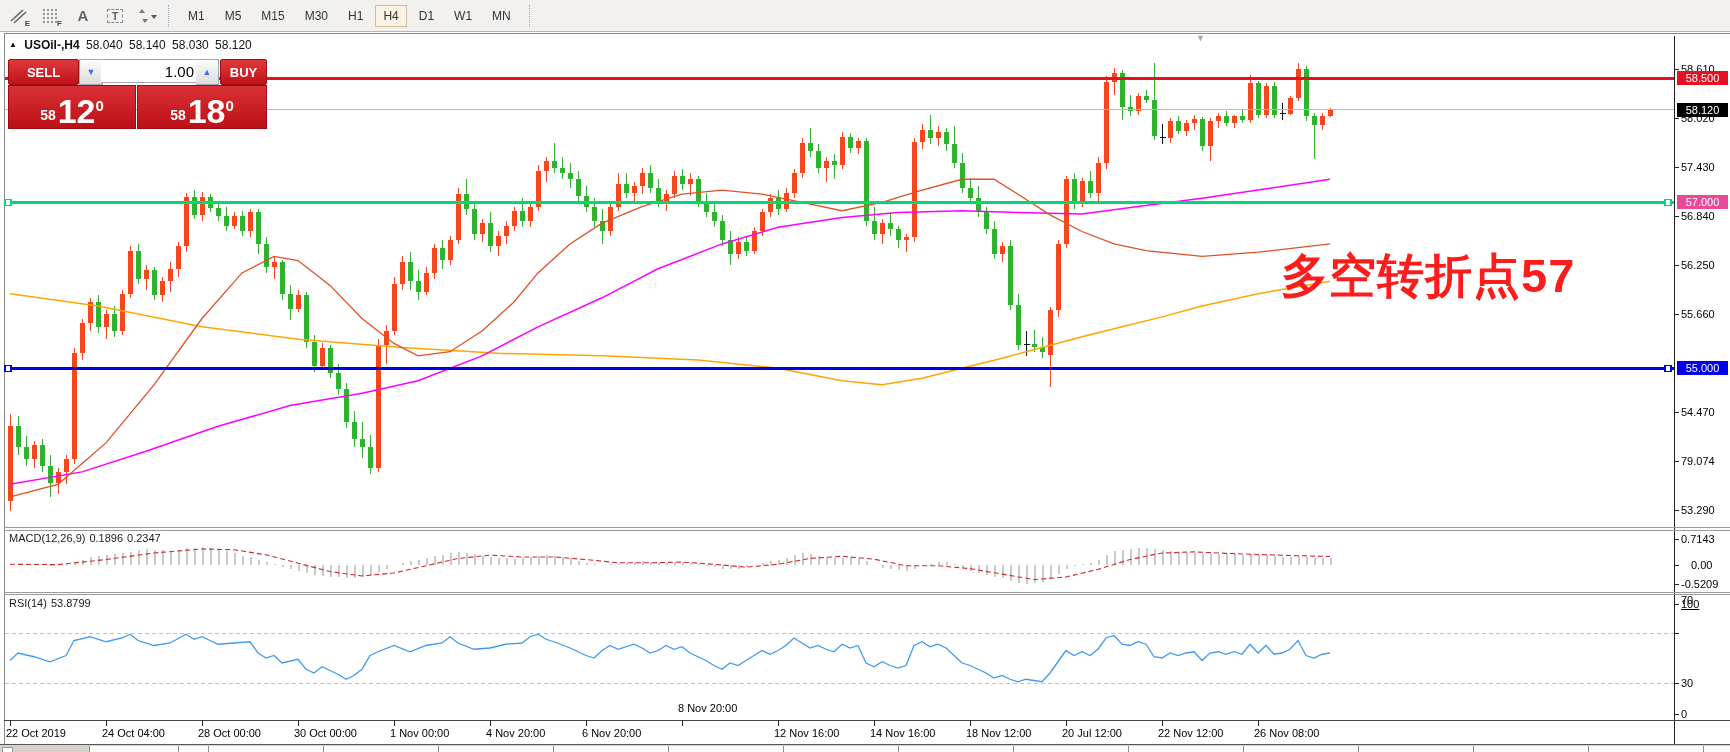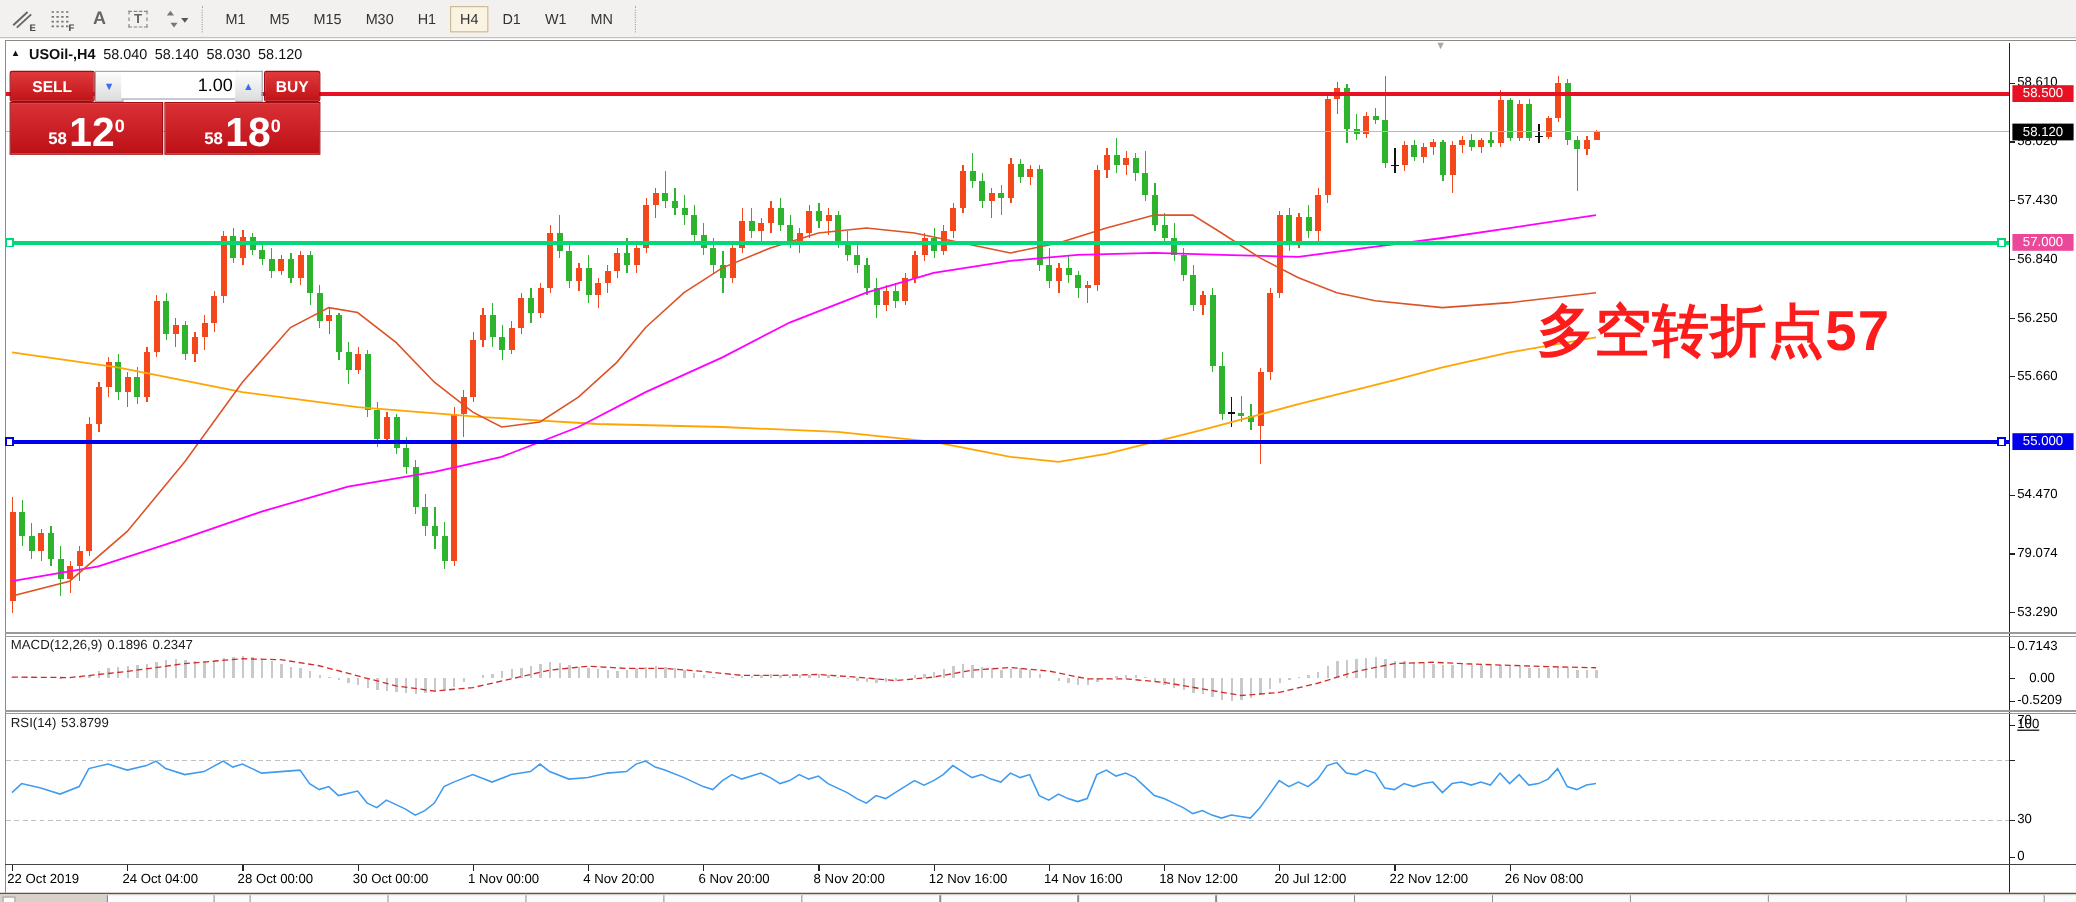--- a/index.html
+++ b/index.html
@@ -700,21 +700,21 @@
         <div class="pt" style="left: 1681px; top: 562px;">70</div>
         <div class="pt" style="left: 1681px; top: 645px;">30</div>
         <div class="pt" style="left: 1681px; top: 676px;">0</div>
         <div class="pt" style="left: 6px; top: 695px;">22 Oct 2019</div>
         <div class="pt" style="left: 102px; top: 695px;">24 Oct 04:00</div>
         <div class="pt" style="left: 198px; top: 695px;">28 Oct 00:00</div>
         <div class="pt" style="left: 294px; top: 695px;">30 Oct 00:00</div>
         <div class="pt" style="left: 390px; top: 695px;">1 Nov 00:00</div>
         <div class="pt" style="left: 486px; top: 695px;">4 Nov 20:00</div>
         <div class="pt" style="left: 582px; top: 695px;">6 Nov 20:00</div>
-        <div class="pt" style="left: 678px; top: 695px;">8 Nov 20:00</div>
+        <div class="pt" style="left: 678px; top: 670px;">8 Nov 20:00</div>
         <div class="pt" style="left: 774px; top: 695px;">12 Nov 16:00</div>
         <div class="pt" style="left: 870px; top: 695px;">14 Nov 16:00</div>
         <div class="pt" style="left: 966px; top: 695px;">18 Nov 12:00</div>
         <div class="pt" style="left: 1062px; top: 695px;">20 Jul 12:00</div>
         <div class="pt" style="left: 1158px; top: 695px;">22 Nov 12:00</div>
         <div class="pt" style="left: 1254px; top: 695px;">26 Nov 08:00</div>
       </div>
   </div>
 
   <div id="bottomstrip">

